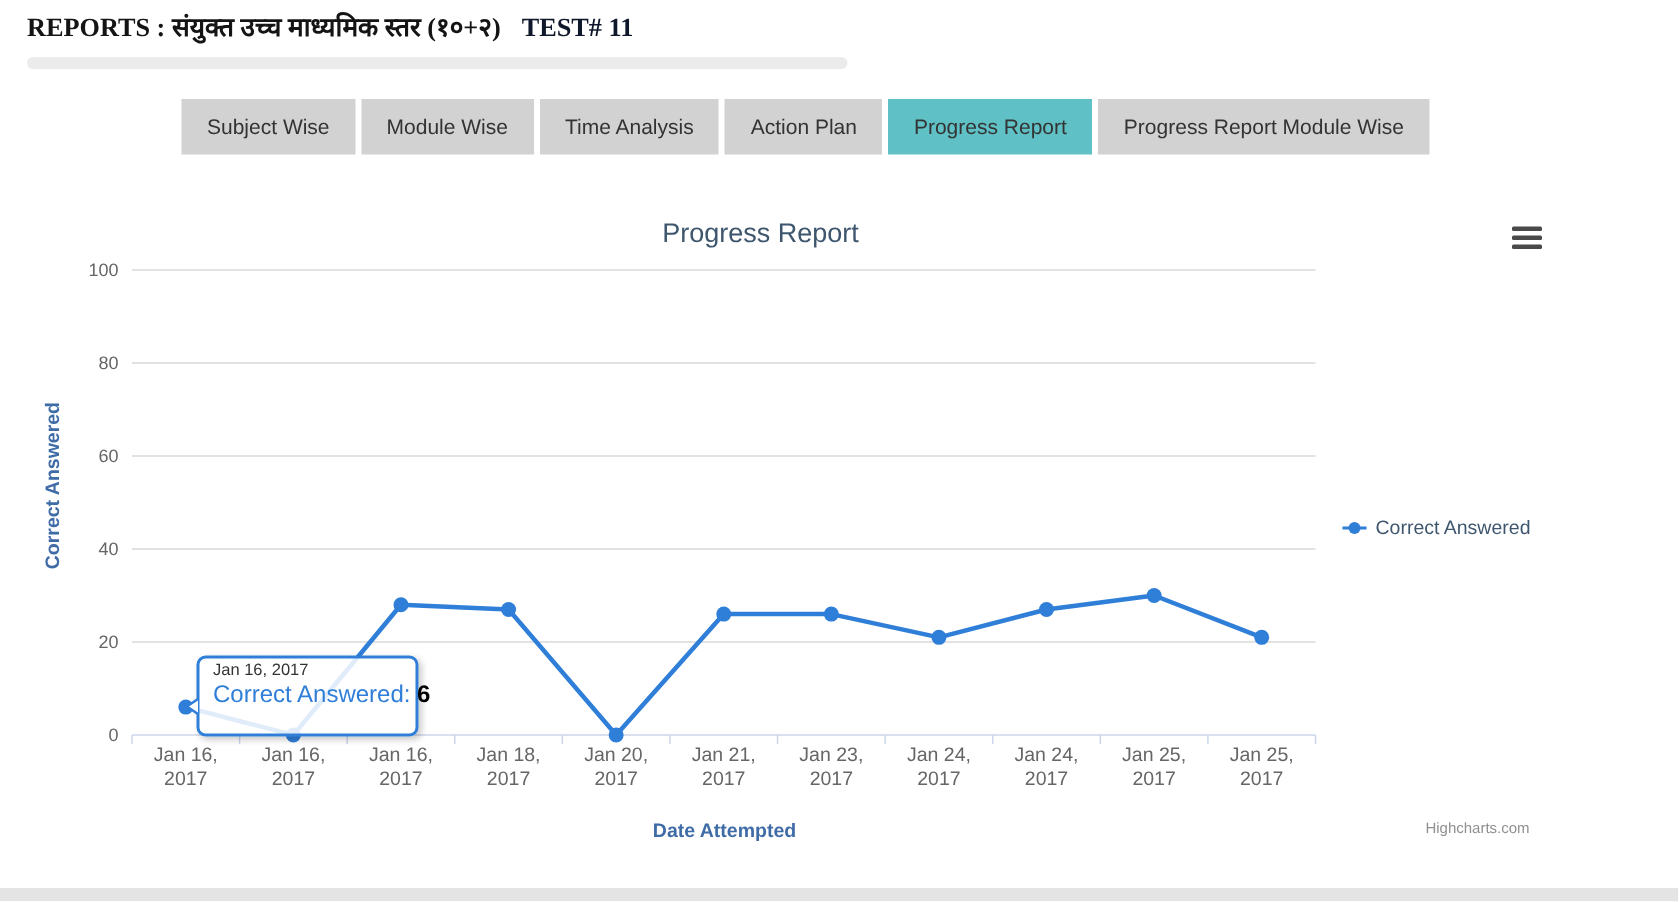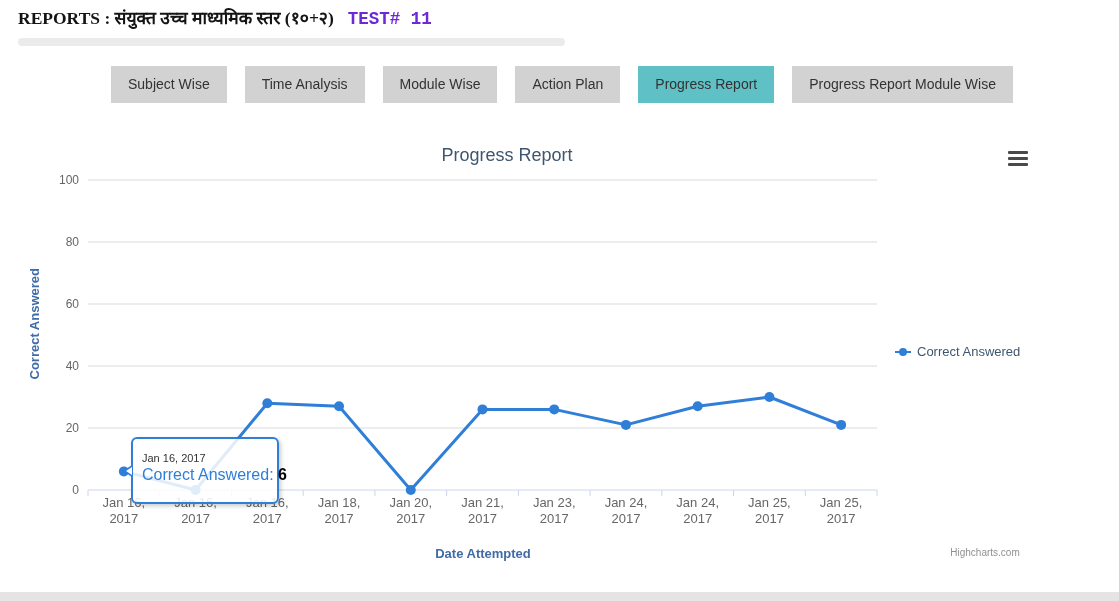--- a/index.html
+++ b/index.html
@@ -2,26 +2,26 @@
 <html><head>
 <meta charset="utf-8">
 <style>
   html,body{margin:0;padding:0;background:#fff;}
   .page{position:relative;width:1119px;height:601px;background:#fff;overflow:hidden;
         font-family:"Liberation Sans",sans-serif;}
 
   
   .report-header{position:absolute;left:18px;top:5px;white-space:nowrap;
                  font-family:"Liberation Serif",serif;font-weight:bold;font-size:17.5px;color:#141414;}
-  .test-label{color:#6d28d9;margin-left:14px;font-family:Liberation Mono, monospace;}
+  .test-label{color:#0f172a;margin-left:14px;}
   .header-divider{position:absolute;left:18px;top:38px;width:547px;height:8px;
                   background:#ebebeb;border-radius:4px;}
 
   
-  .tabs{position:absolute;left:111px;top:66px;display:flex;gap:18px;}
+  .tabs{position:absolute;left:121px;top:66px;display:flex;gap:4px;}
   .tab{background:#d2d2d2;color:#333;font-size:14px;height:37px;line-height:37px;
        padding:0 17px;white-space:nowrap;cursor:pointer;}
 
   
   .chart-title{position:absolute;left:7px;top:145px;width:1000px;text-align:center;
                font-size:18px;color:#3e576f;}
   .hamburger{position:absolute;left:1008px;top:151px;width:20px;height:15px;
              display:flex;flex-direction:column;justify-content:space-between;cursor:pointer;}
   .hamburger span{display:block;height:3px;background:#4a4a4a;border-radius:1px;}
   .plot-svg{position:absolute;left:0;top:0;z-index:1;}
@@ -31,23 +31,23 @@
            font-weight:bold;font-size:13px;color:#3f6ca6;z-index:2;margin-top:16px;}
 
   
   .legend{position:absolute;left:895px;top:344px;display:flex;align-items:center;cursor:pointer;z-index:2;}
   .legend-marker{position:relative;width:16px;height:10px;margin-right:6px;}
   .legend-line{position:absolute;top:4px;left:0;width:16px;height:2.5px;background:#2f7ed8;}
   .legend-dot{position:absolute;left:4px;top:1px;width:8px;height:8px;border-radius:50%;background:#2f7ed8;}
   .legend-label{font-size:13px;color:#3e576f;}
 
   
-  .tooltip{position:absolute;left:131px;top:437px;width:148px;height:67px;box-sizing:border-box;
+  .tooltip{position:absolute;left:131px;top:437px;width:148px;height:54px;box-sizing:border-box;
            background:rgba(255,255,255,0.85);border:2px solid #2f7ed8;border-radius:6px;
-           padding:13px 9px;box-shadow:2px 2px 4px rgba(0,0,0,0.2);z-index:5;}
+           padding:2px 9px;box-shadow:2px 2px 4px rgba(0,0,0,0.2);z-index:5;}
   .tt-date{font-size:11px;color:#333;margin-bottom:2px;}
   .tt-row{font-size:16px;color:#2f7ed8;white-space:nowrap;}
   .tt-row b{color:#000;font-weight:bold;}
   .tt-arrow{position:absolute;left:-10px;top:26px;width:0;height:0;
             border-top:6px solid transparent;border-bottom:6px solid transparent;
             border-right:9px solid #2f7ed8;}
   .tt-arrow::after{content:'';position:absolute;left:3px;top:-4px;width:0;height:0;
             border-top:4px solid transparent;border-bottom:4px solid transparent;
             border-right:6px solid #fdfeff;}
 
@@ -61,22 +61,22 @@
 
 <div class="page">
 
   <div class="report-header">
     <span>REPORTS : संयुक्त उच्च माध्यमिक स्तर (१०+२)</span><span class="test-label">TEST# 11</span>
   </div>
   <div class="header-divider"></div>
 
   <div class="tabs" id="tabs">
       <div class="tab">Subject Wise</div>
+      <div class="tab">Module Wise</div>
       <div class="tab">Time Analysis</div>
-      <div class="tab">Module Wise</div>
       <div class="tab">Action Plan</div>
       <div class="tab" style="background: rgb(95, 192, 197);">Progress Report</div>
       <div class="tab">Progress Report Module Wise</div>
     </div>
 
   <div class="chart-title">Progress Report</div>
 
   <div class="hamburger">
     <span></span>
     <span></span>

